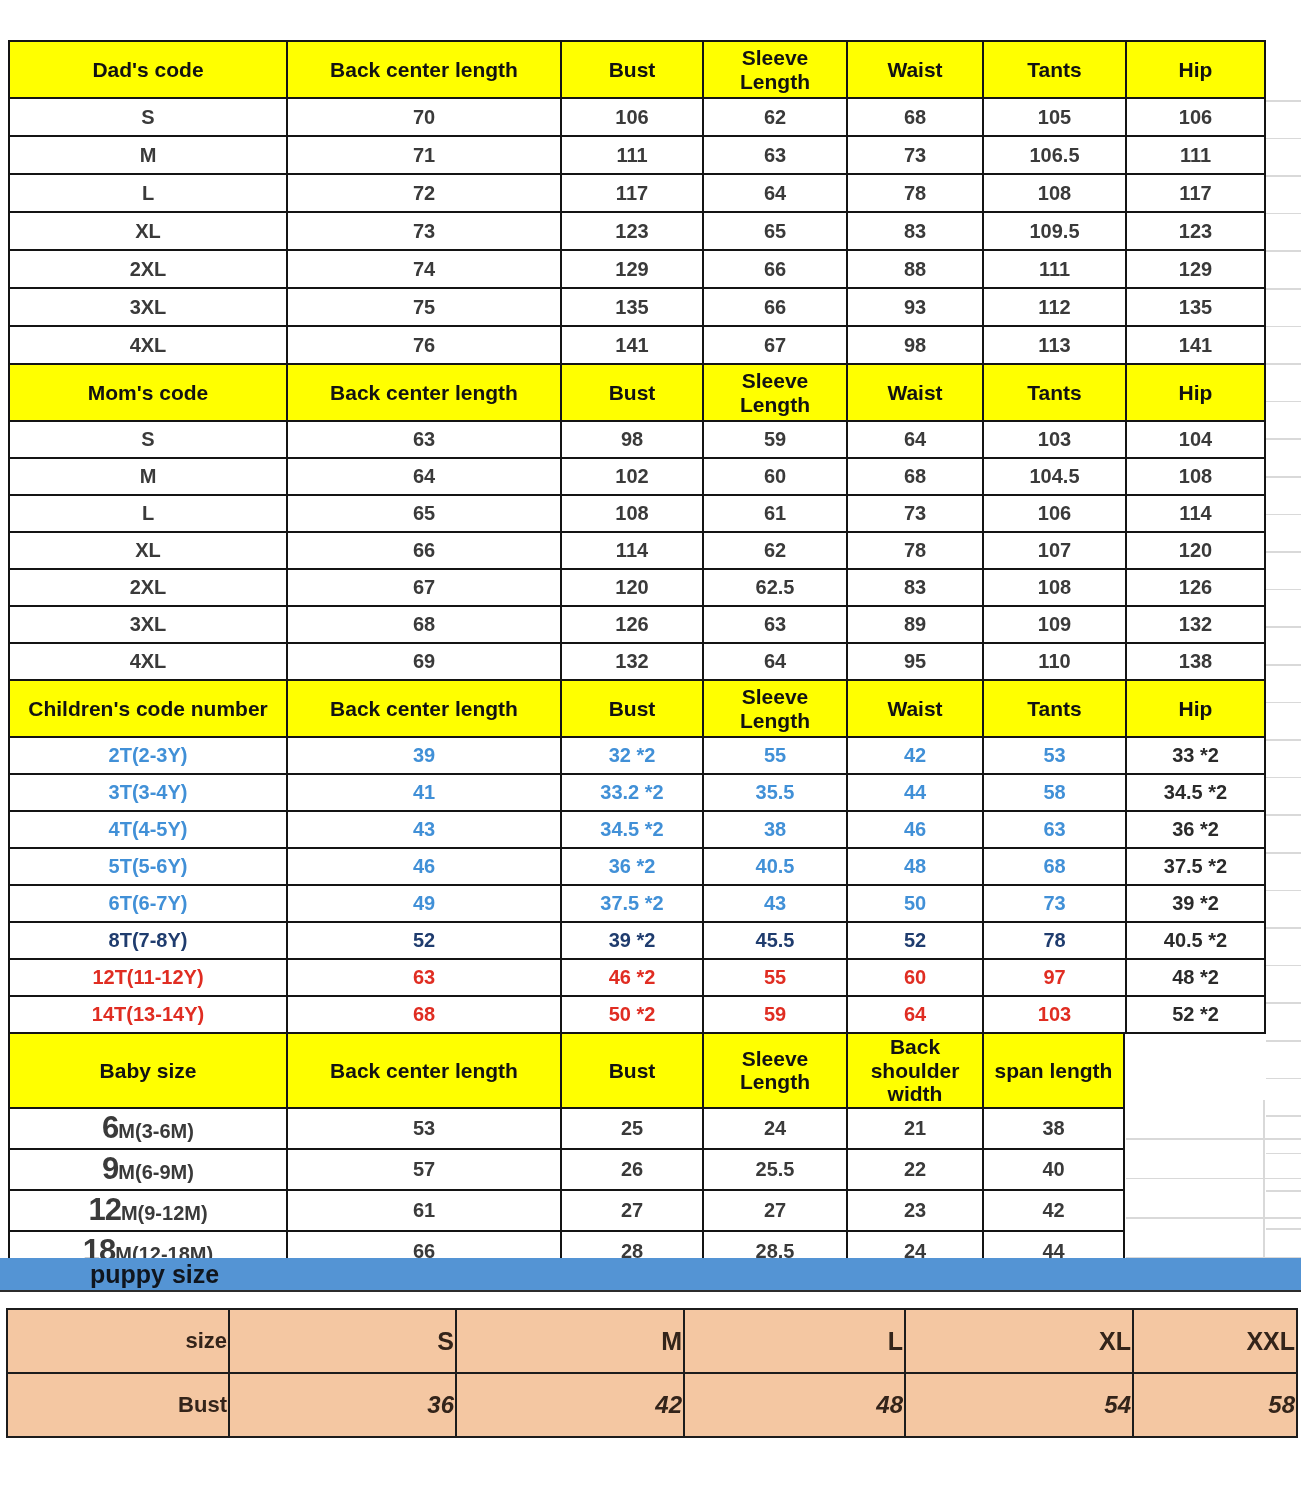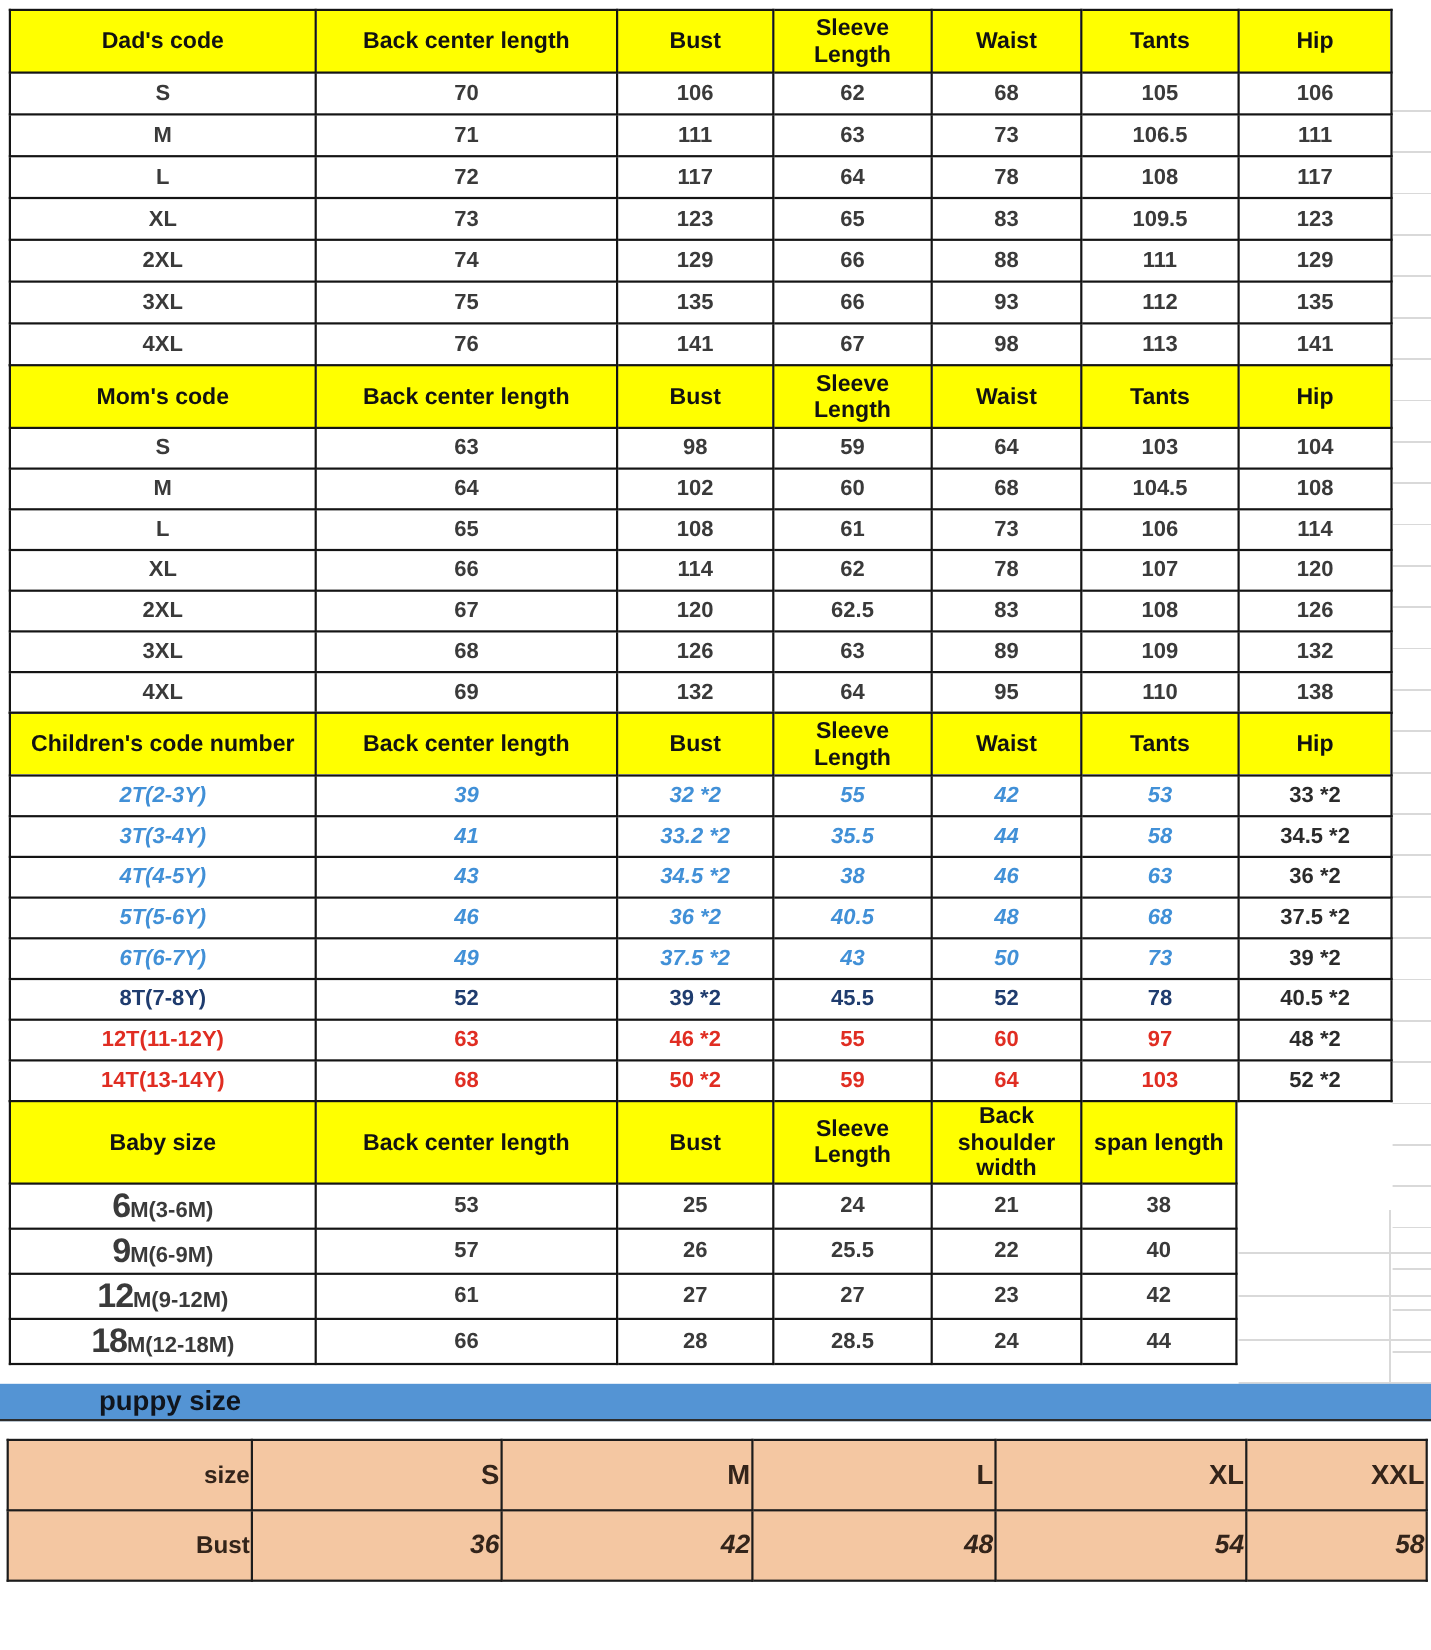--- a/index.html
+++ b/index.html
@@ -22,21 +22,21 @@
   .strip-baby {
     position: absolute; left: 1126px; top: 1100px; width: 175px; height: 158px;
     background:
       linear-gradient(to right, transparent 137px, var(--grid-faint) 137px, var(--grid-faint) 139px, transparent 139px),
       repeating-linear-gradient(to bottom,
         transparent 0px, transparent 38px,
         var(--grid-faint) 38px, var(--grid-faint) 39.6px);
   }
 
   .stack { position: absolute; left: 8px; top: 8px; }
-  table.sz { border-collapse: collapse; table-layout: fixed; background: #fff; }
+  table.sz { border-collapse: collapse; table-layout: fixed; background: #fff; margin-top: 32px; }
   table.sz + table.sz { margin-top: -2px; }
 
   table.sz th, table.sz td {
     border: 2px solid var(--border-black);
     text-align: center; vertical-align: middle;
     overflow: hidden;
   }
   table.sz th {
     background: var(--header-yellow);
     color: #121212;
@@ -47,21 +47,21 @@
   #dad-table tbody tr { height: 38px; }
   #mom-table tbody tr { height: 37px; }
   #children-table tbody tr { height: 37px; }
   #baby-table tbody tr { height: 41px; }
 
   table.sz td {
     font-size: 20px; font-weight: bold;
     color: var(--data-text);
   }
 
-  .c-blue { color: var(--child-blue) !important; font-style: italic; }
+  .c-blue { color: var(--child-blue) !important; }
   .c-navy { color: var(--child-navy) !important; }
   .c-red  { color: var(--child-red)  !important; }
   .c-dark { color: #2b2b2b !important; }
 
   .baby-label { text-align: right; padding-left: 1px; color: #1f1f1f; }
   .baby-big  { font-size: 31px; font-weight: bold; letter-spacing: -1px; }
   .baby-rest { font-size: 20px; font-weight: bold; }
 
   .band {
     position: absolute; left: 0; top: 1258px; width: 1301px; height: 34px;

